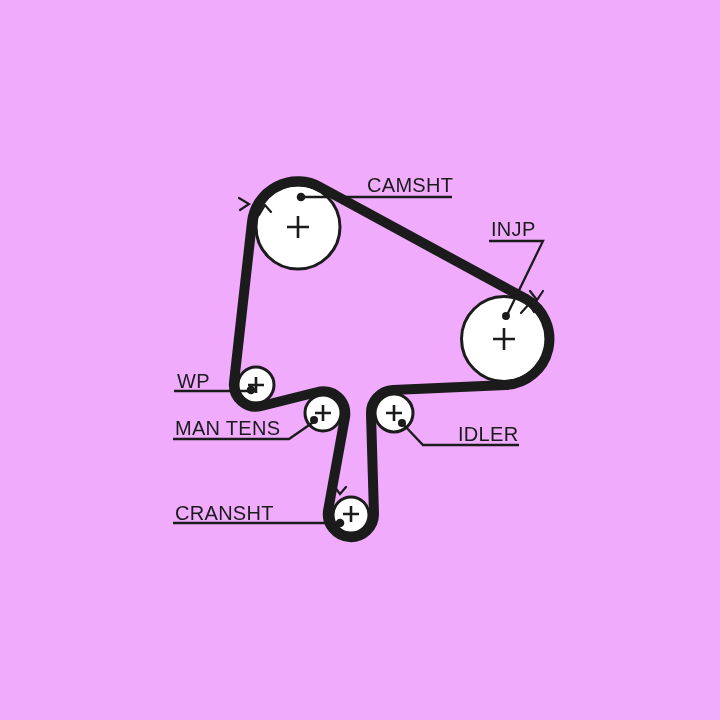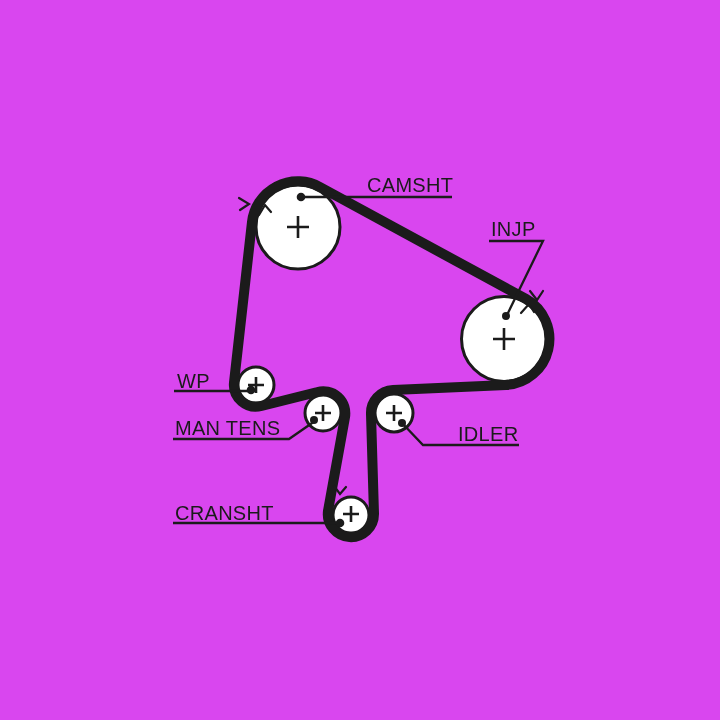--- a/index.html
+++ b/index.html
@@ -4,21 +4,21 @@
 <style>
   html, body {
     margin: 0;
     padding: 0;
     background: #ffffff;
   }
   .stage {
     position: relative;
     width: 720px;
     height: 720px;
-    background: #d946ef;
+    background: #f0abfc;
     overflow: hidden;
   }
   svg {
     display: block;
     width: 720px;
     height: 720px;
   }
   text {
     font-family: "Liberation Sans", "DejaVu Sans", sans-serif;
     font-size: 20px;

